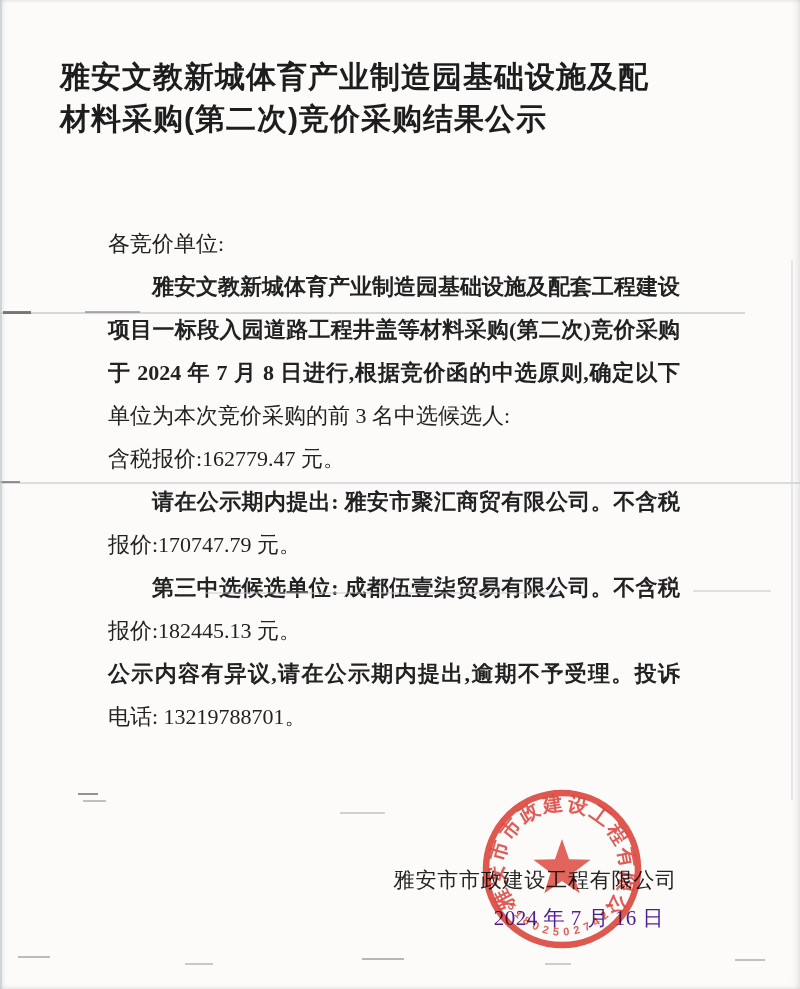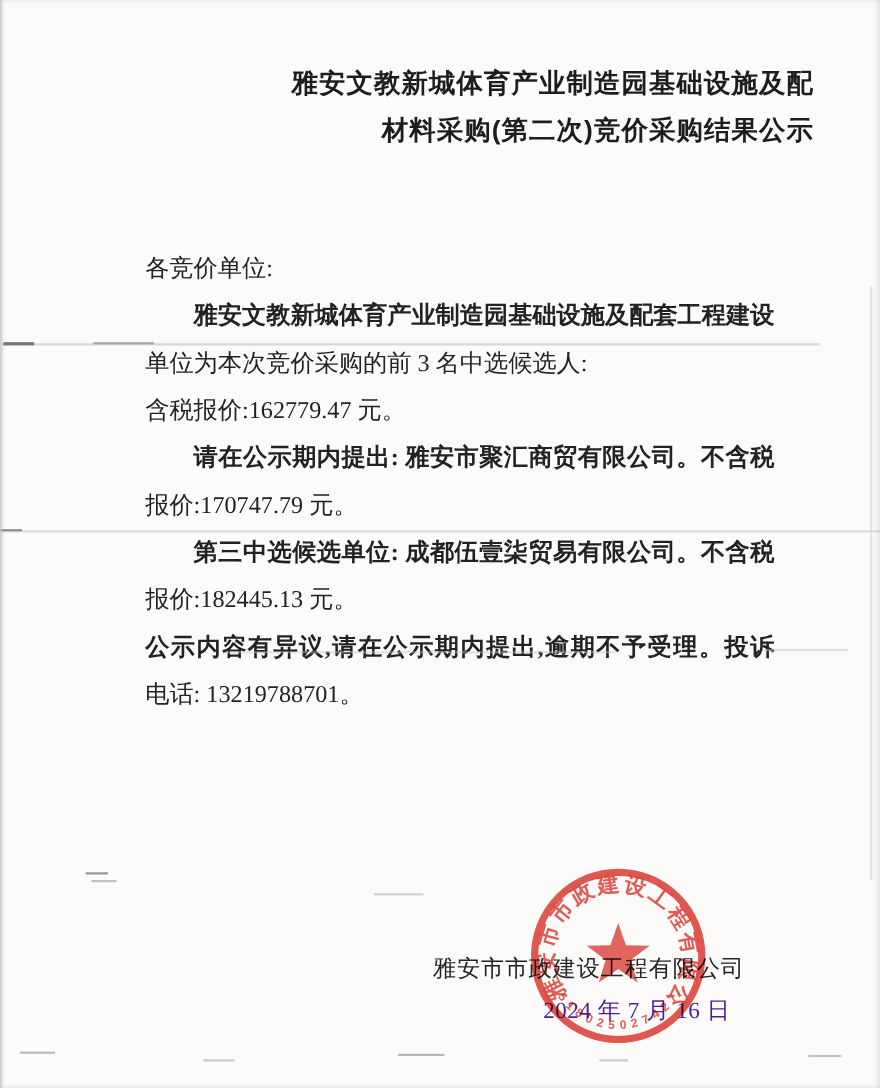--- a/index.html
+++ b/index.html
@@ -18,38 +18,37 @@
                 inset -4px 0 8px -4px rgba(150,150,150,.4);
     font-family: "Liberation Serif", serif;
     color: #262626;
   }
   
   .title {
     position: absolute;
     top: 56px;
     left: 60px;
     width: 680px;
-    text-align: right;
+    text-align: left;
     font-family: "Liberation Sans", sans-serif;
     font-weight: 700;
-    font-size: 24px;
+    font-size: 30px;
     line-height: 42px;
     letter-spacing: 1px;
     color: #1d1d1d;
   }
   
   .body-text {
     position: absolute;
     top: 222px;
     left: 108px;
     width: 572px;
     font-size: 22px;
     line-height: 43px;
     color: #222;
-    margin-left: 24px;
   }
   .line { white-space: nowrap; }
   .line.just {
     white-space: normal;
     text-align: justify;
     text-align-last: justify;
     font-weight: bold;
   }
   .line.indent { text-indent: 44px; }
   
@@ -94,20 +93,22 @@
 <div class="page">
 
   <div class="title">
     <div>雅安文教新城体育产业制造园基础设施及配</div>
     <div>材料采购(第二次)竞价采购结果公示</div>
   </div>
 
   <div class="body-text">
     <div class="line">各竞价单位:</div>
     <div class="line just indent">雅安文教新城体育产业制造园基础设施及配套工程建设</div>
+    <div class="line just">项目一标段入园道路工程井盖等材料采购(第二次)竞价采购</div>
+    <div class="line just">于 2024 年 7 月 8 日进行,根据竞价函的中选原则,确定以下</div>
     <div class="line">单位为本次竞价采购的前 3 名中选候选人:</div>
     <div class="line">含税报价:162779.47 元。</div>
     <div class="line just indent">请在公示期内提出: 雅安市聚汇商贸有限公司。不含税</div>
     <div class="line">报价:170747.79 元。</div>
     <div class="line just indent">第三中选候选单位: 成都伍壹柒贸易有限公司。不含税</div>
     <div class="line">报价:182445.13 元。</div>
     <div class="line just">公示内容有异议,请在公示期内提出,逾期不予受理。投诉</div>
     <div class="line">电话: 13219788701。</div>
   </div>
 

